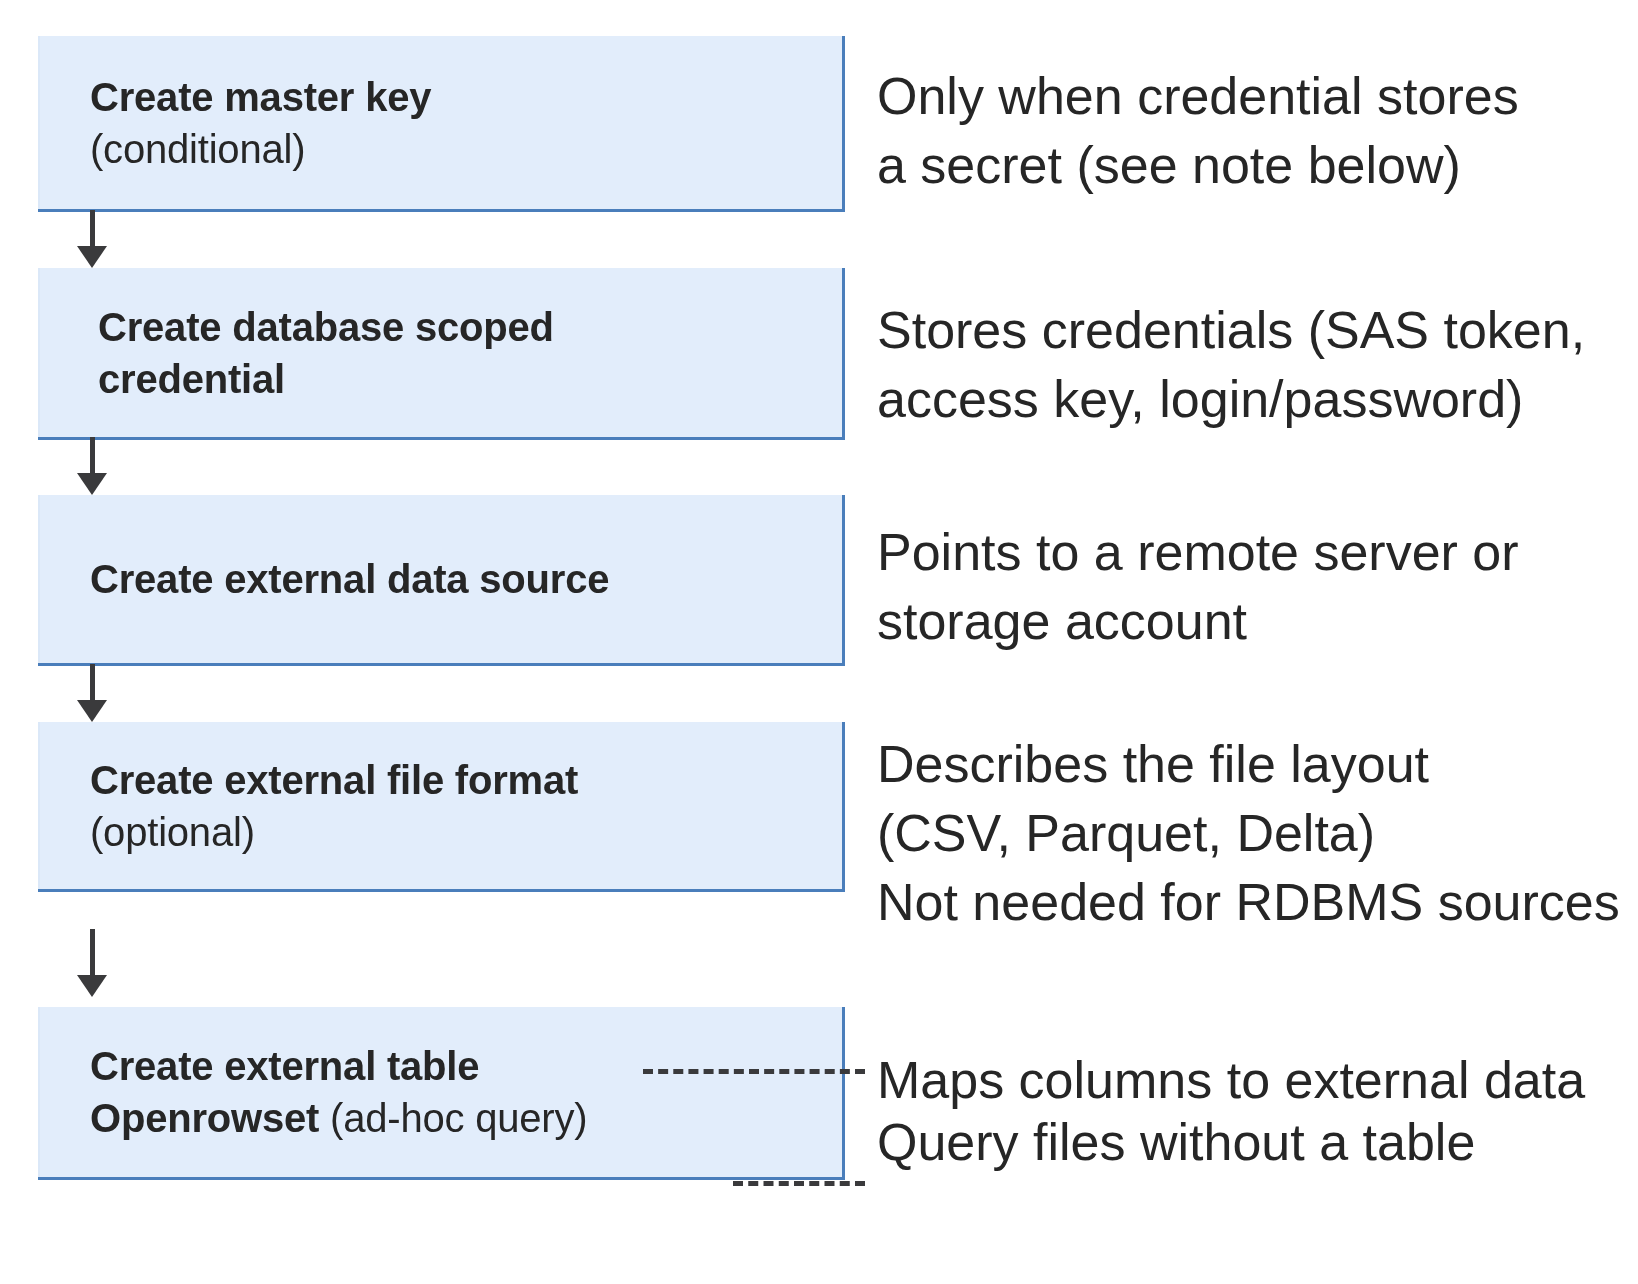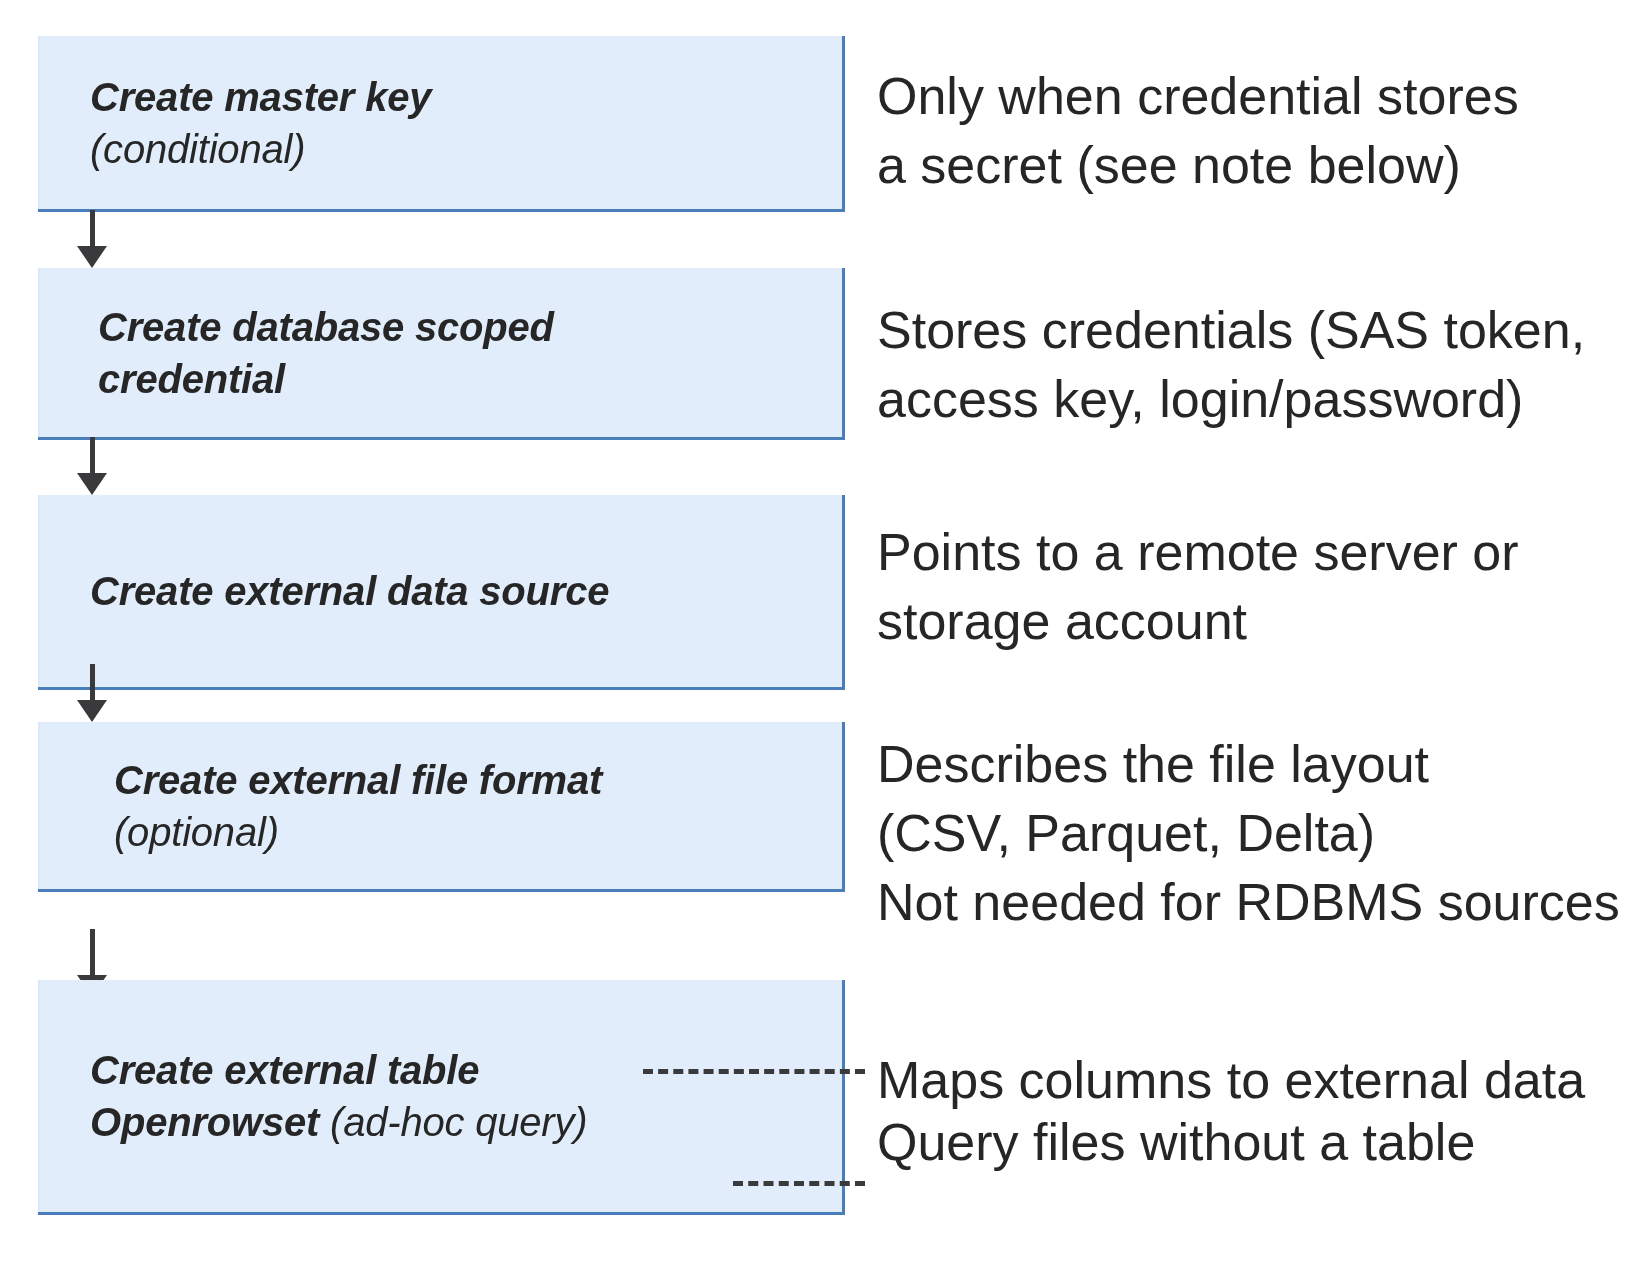--- a/index.html
+++ b/index.html
@@ -35,31 +35,30 @@
   }
   .flow-box .lines {
     padding-left: 52px;
     padding-right: 14px;
   }
   .box-line {
     font-size: 40px;
     line-height: 1.30;
     letter-spacing: -0.2px;
     white-space: nowrap;
-    font-style: italic;
   }
   .box-line.bold { font-weight: bold; }
   .box-line.reg  { font-weight: normal; }
 
   
   #box-1 { top: 36px;   height: 176px; }
   #box-2 { top: 268px;  height: 172px; padding-left: 8px; }
-  #box-3 { top: 495px;  height: 195px; }
-  #box-4 { top: 722px;  height: 170px; padding-left: 24px; }
-  #box-5 { top: 980px; height: 235px; }
+  #box-3 { top: 495px;  height: 171px; }
+  #box-4 { top: 722px;  height: 170px; }
+  #box-5 { top: 1007px; height: 173px; }
 
   #box-3 .lines, #box-4 .lines { }
 
   
   .arrow {
     position: absolute;
     left: 84px;
     width: 16px;
   }
   .arrow .shaft {

